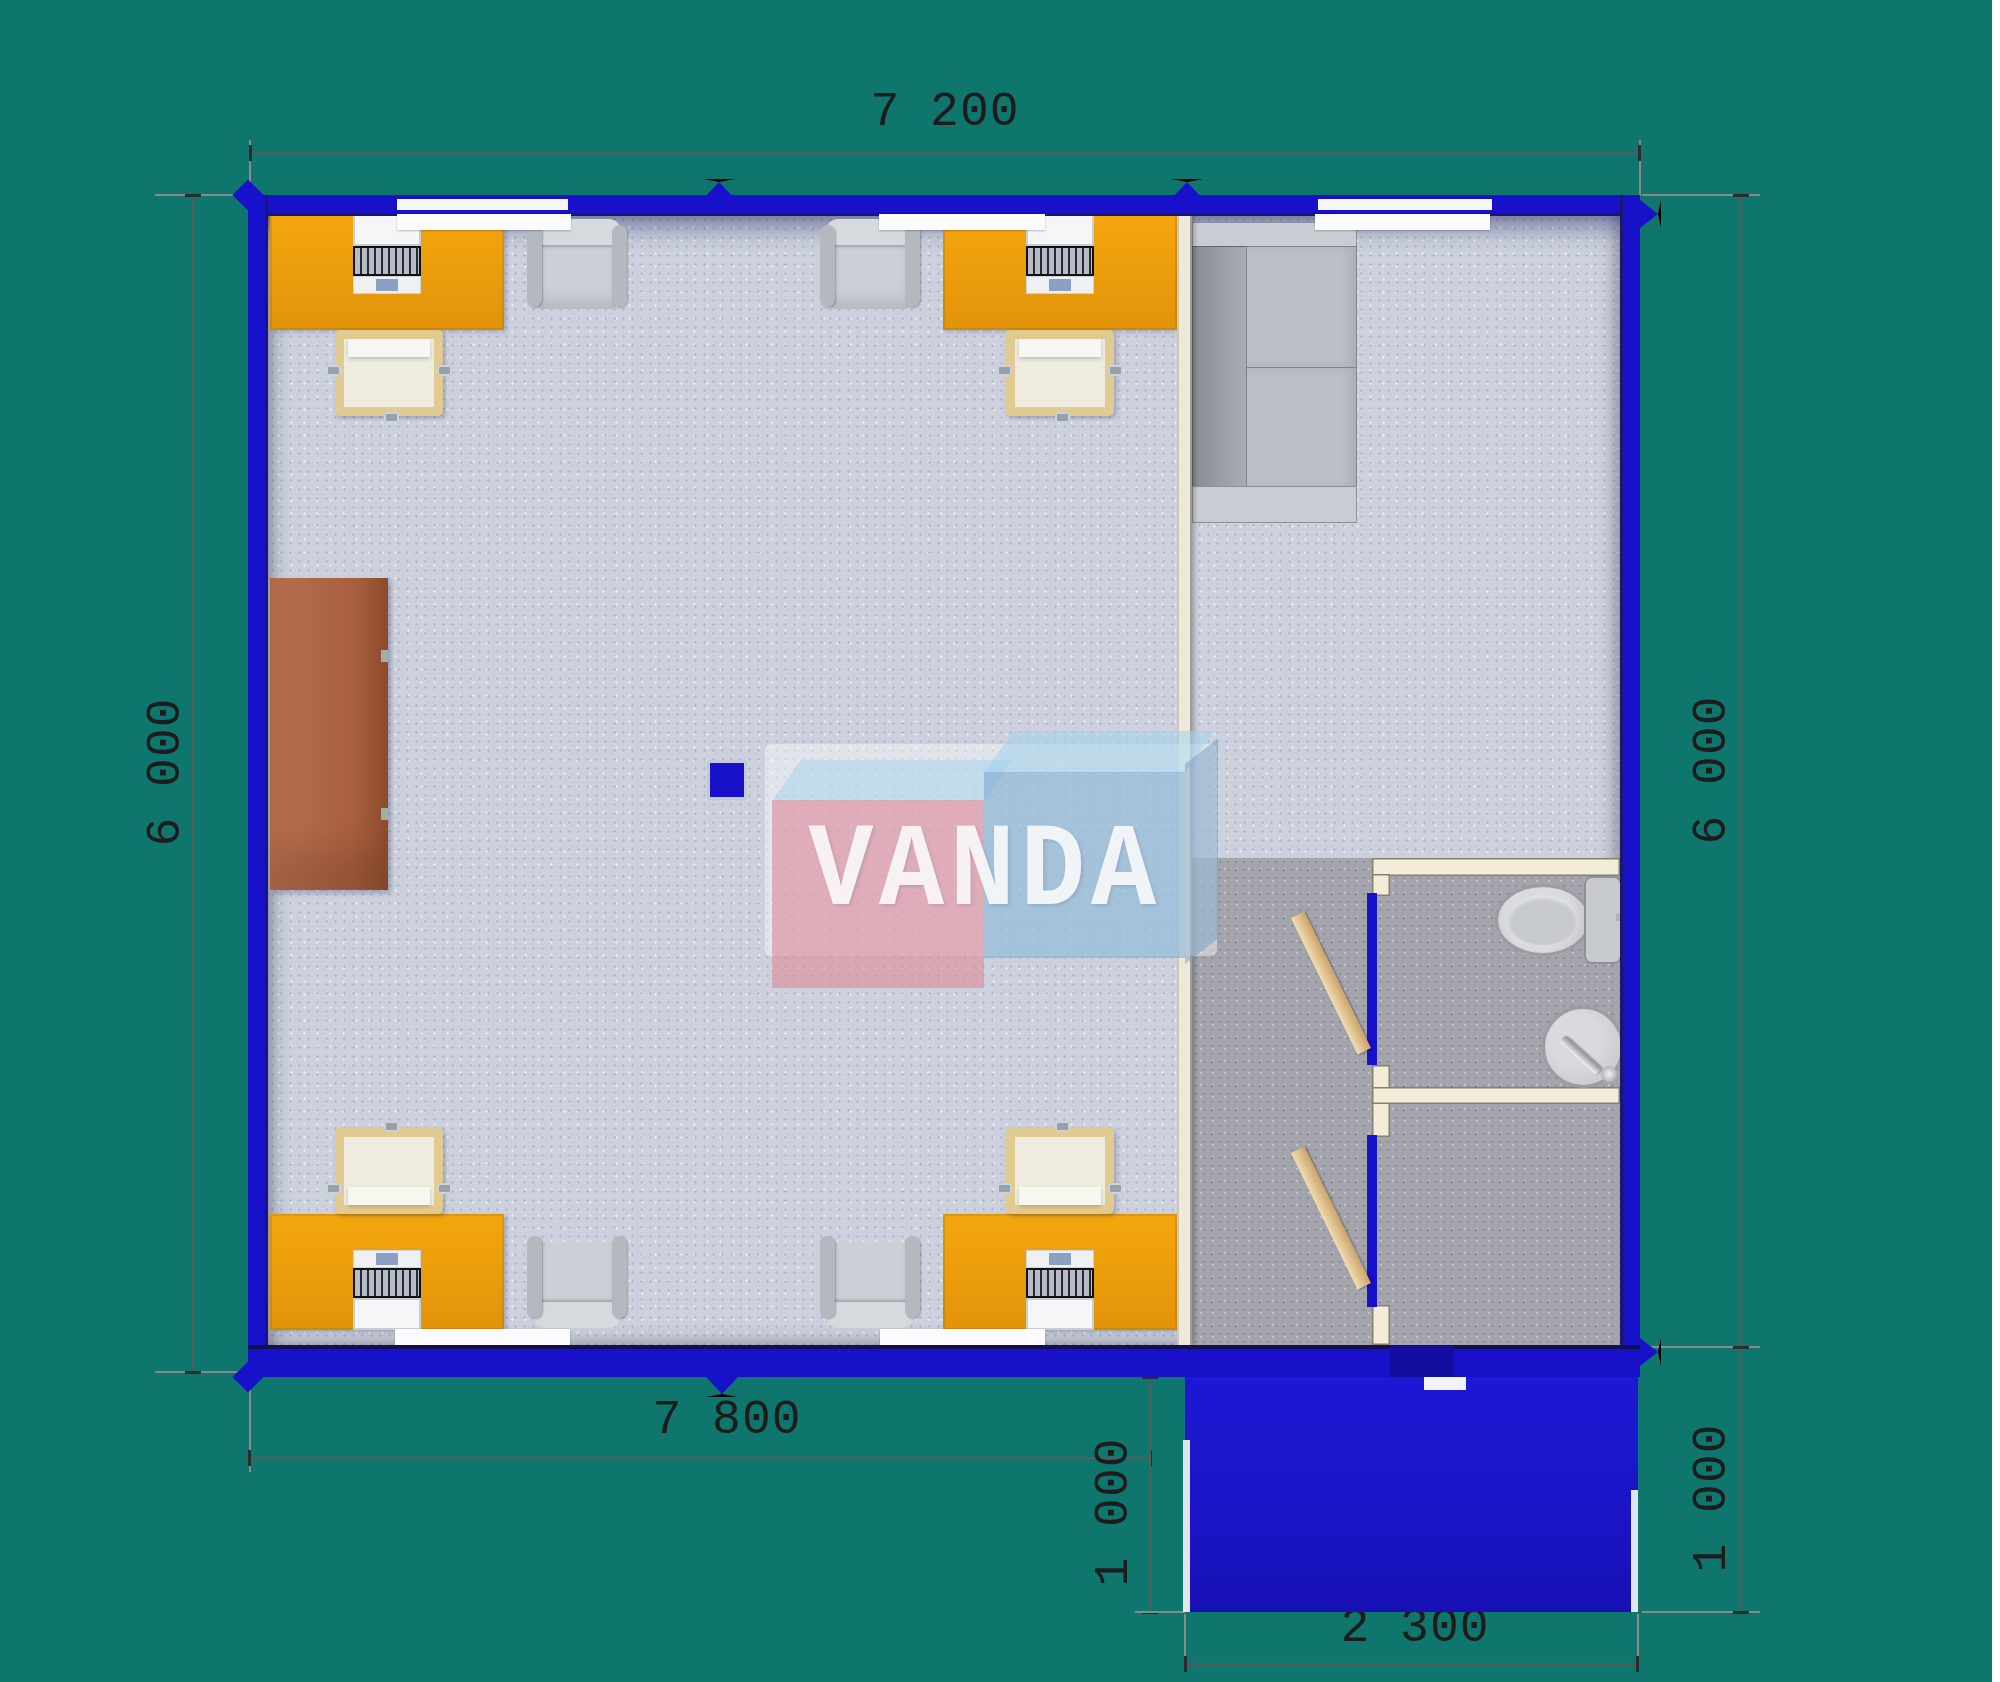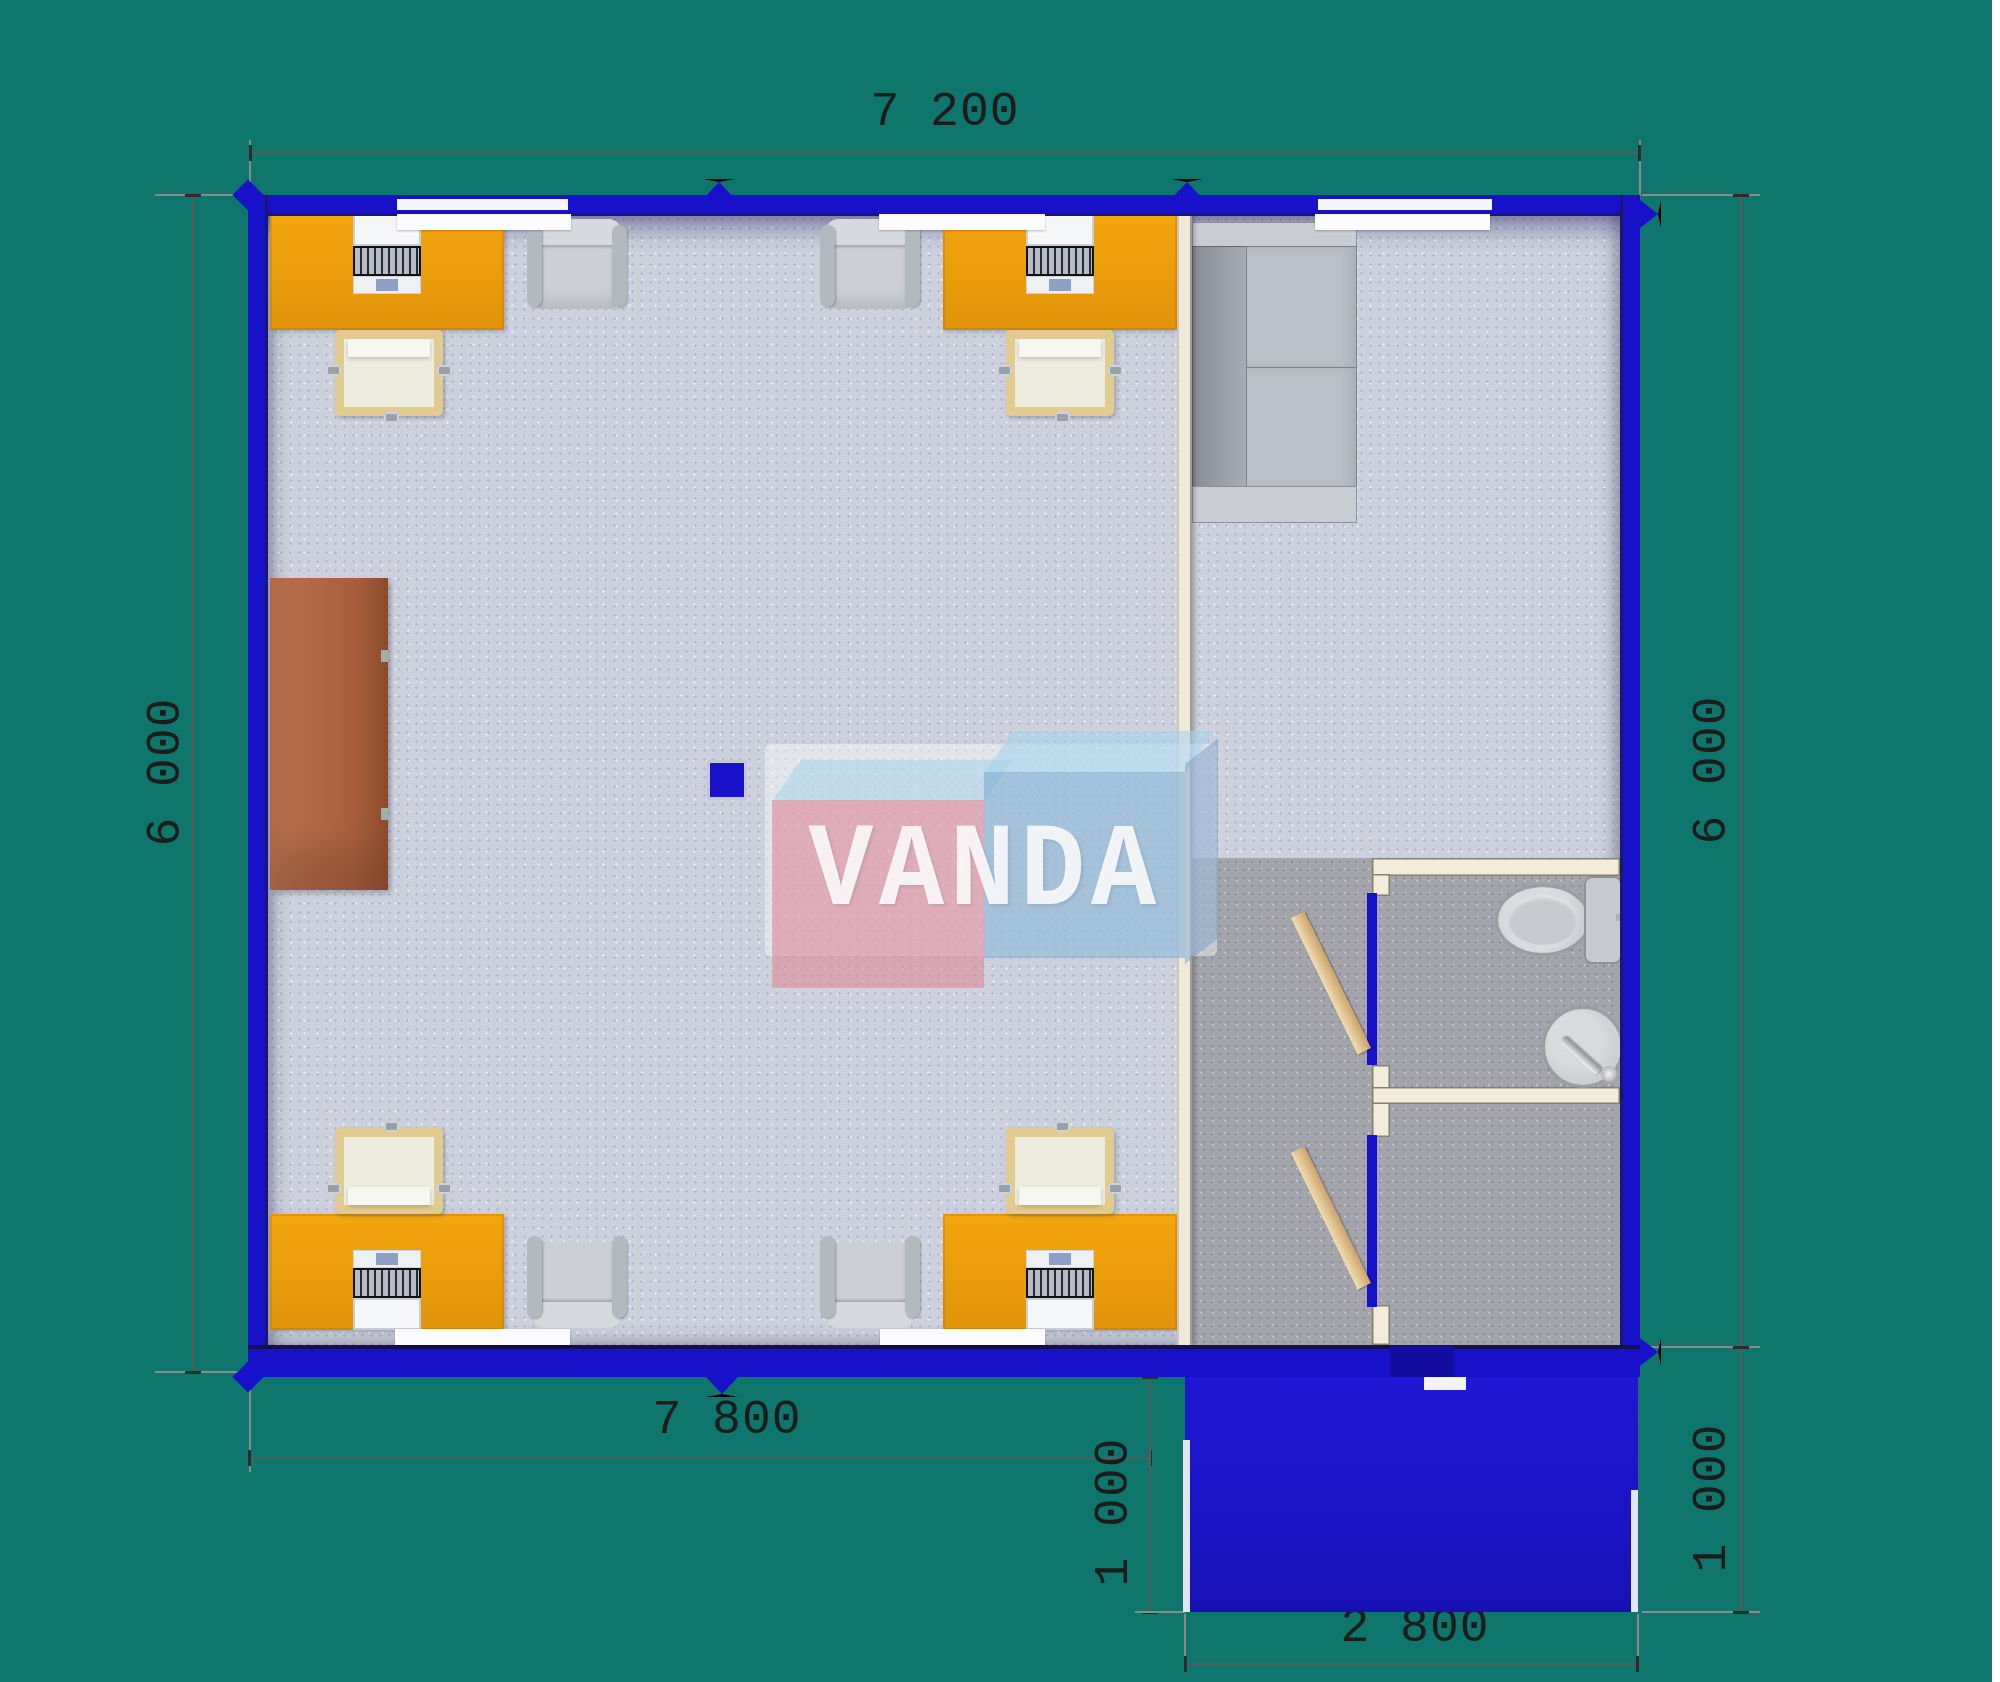--- a/index.html
+++ b/index.html
@@ -181,21 +181,21 @@
   <div class="tickh" style="left:1142px;top:1376px;"></div>
   <div class="tickh" style="left:1142px;top:1611px;"></div>
   <div class="ext exth" style="left:1135px;top:1611px;width:50px;"></div>
   <div class="dimtext vert" style="left:1114px;top:1512px;">1 000</div>
 
   <div class="ext extv" style="left:1184px;top:1614px;height:58px;"></div>
   <div class="ext extv" style="left:1637px;top:1614px;height:58px;"></div>
   <div class="dl dlh" style="left:1185px;top:1663px;width:453px;"></div>
   <div class="tickv" style="left:1184px;top:1656px;"></div>
   <div class="tickv" style="left:1636px;top:1656px;"></div>
-  <div class="dimtext" style="left:1415px;top:1628px;">2 800</div>
+  <div class="dimtext" style="left:1415px;top:1628px;">2 300</div>
 
   <div class="abs floor-light floor-shadow" style="left:268px;top:215px;width:1352px;height:1130px;"></div>
   <div class="abs floor-dark" style="left:1192px;top:858px;width:428px;height:487px;"></div>
 
   <div class="desk" style="left:270px;top:214px;"></div>
   <div class="laptop" style="left:353px;top:214px;">
     <div class="scr"></div>
     <div class="kbd"></div>
     <div class="palm">
         <div class="pad"></div>

